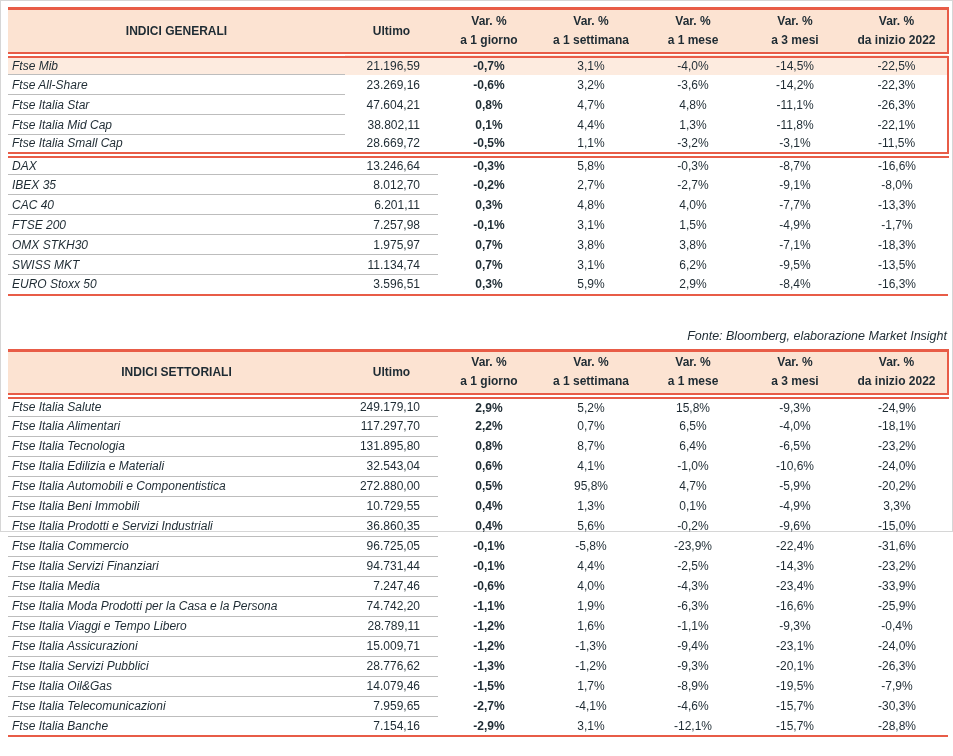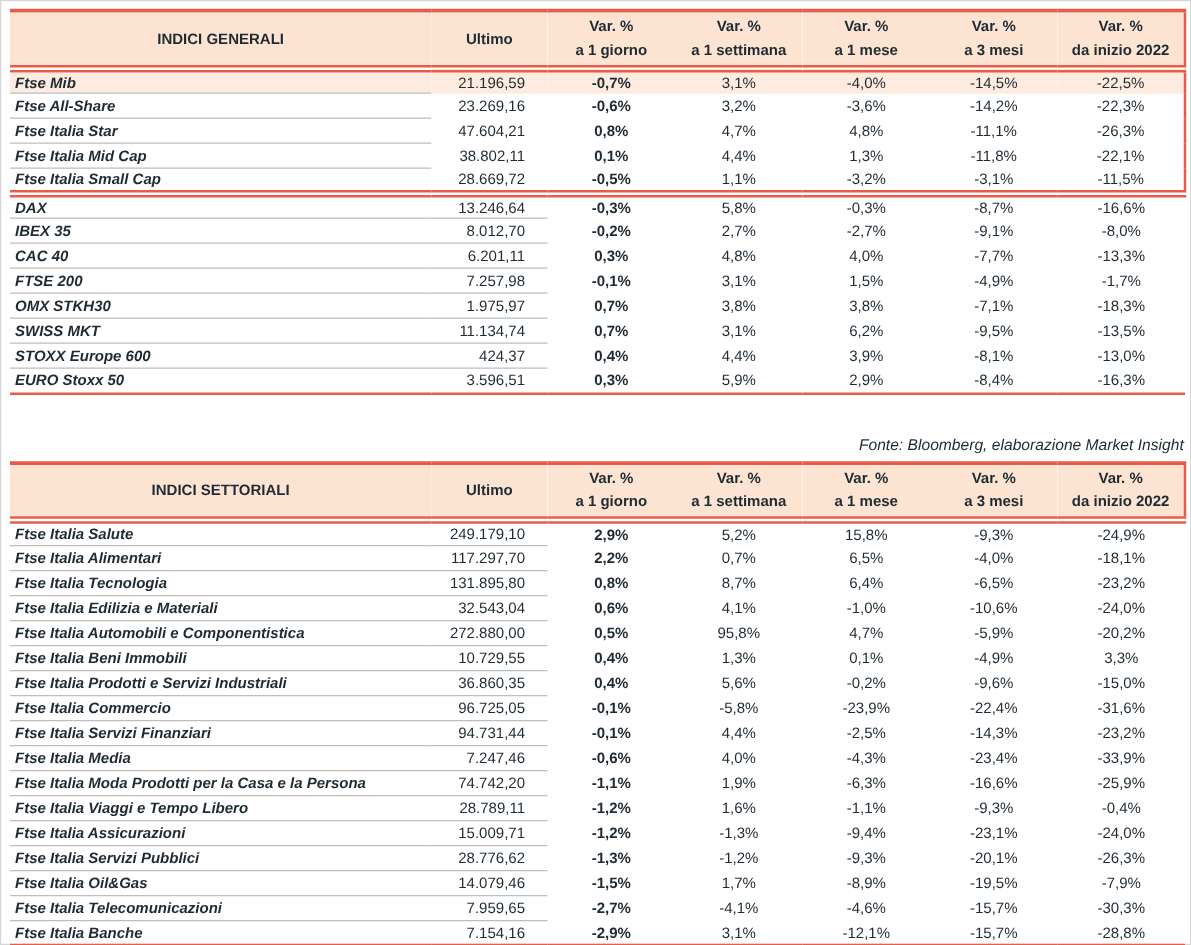--- a/index.html
+++ b/index.html
@@ -11,21 +11,21 @@
     --page-border:#d6d6d6;
   }
   *{box-sizing:border-box;margin:0;padding:0;}
   html,body{width:953px;height:756px;overflow:hidden;}
   body{
     font-family:"Liberation Sans","DejaVu Sans",sans-serif;
     background:#ffffff;
     color:var(--text);
   }
   .page{
-    width:953px;height:756px;
+    width:953px;height:532px;
     border:1px solid var(--page-border);
     padding:6px 3px 0 7px;
   }
   .market-table{
     border-collapse:collapse;
     table-layout:fixed;
     width:941px;
   }
   .market-table col.c-name{width:337px;}
   .market-table col.c-ultimo{width:93px;}
@@ -44,21 +44,21 @@
   }
   .head-row th.red-right{border-right:2px solid var(--red);}
   .head-row th div{line-height:19px;}
   tbody td{
     height:20px;
     font-size:12px;
     padding:0;
     vertical-align:middle;
   }
   tbody td.name-col{
-    font-weight:bold;
+    font-weight:normal;
     font-style:italic;
     text-align:left;
     padding-left:4px;
     white-space:nowrap;
     overflow:hidden;
   }
   tbody td.ultimo-col{
     text-align:right;
     padding-right:18px;
   }
@@ -223,29 +223,20 @@
             </tr>
             <tr class="div-wide">
               <td class="name-col">SWISS MKT</td>
               <td class="ultimo-col">11.134,74</td>
               <td class="var-col first">0,7%</td>
               <td class="var-col">3,1%</td>
               <td class="var-col">6,2%</td>
               <td class="var-col">-9,5%</td>
               <td class="var-col">-13,5%</td>
             </tr>
-            <tr class="div-wide">
-              <td class="name-col">STOXX Europe 600</td>
-              <td class="ultimo-col">424,37</td>
-              <td class="var-col first">0,4%</td>
-              <td class="var-col">4,4%</td>
-              <td class="var-col">3,9%</td>
-              <td class="var-col">-8,1%</td>
-              <td class="var-col">-13,0%</td>
-            </tr>
             <tr class="div-wide last-row">
               <td class="name-col">EURO Stoxx 50</td>
               <td class="ultimo-col">3.596,51</td>
               <td class="var-col first">0,3%</td>
               <td class="var-col">5,9%</td>
               <td class="var-col">2,9%</td>
               <td class="var-col">-8,4%</td>
               <td class="var-col">-16,3%</td>
             </tr>
           </tbody>

